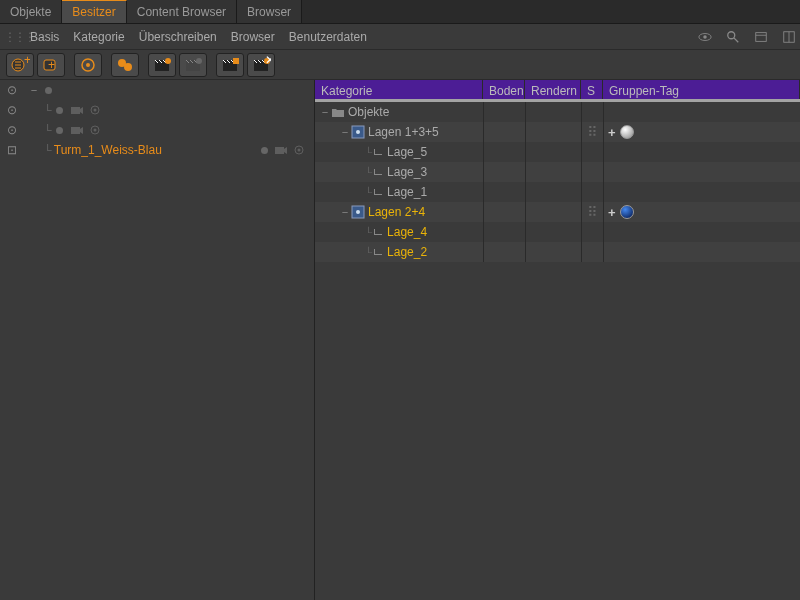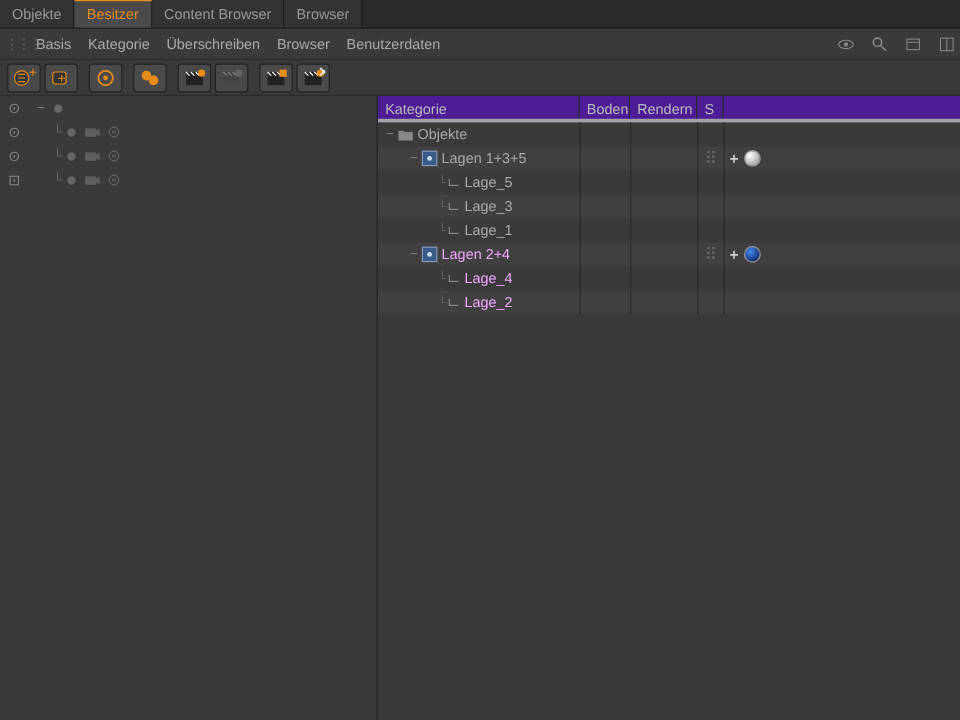--- a/index.html
+++ b/index.html
@@ -38,21 +38,21 @@
 .c4{width:22px;border-left:1px solid #2a2a2a;height:100%;display:flex;align-items:center;justify-content:center}
 .c5{flex:1;border-left:1px solid #2a2a2a;height:100%;display:flex;align-items:center;padding-left:4px;gap:2px}
 .foldico{width:14px;height:12px}
 .layerico{width:14px;height:14px;display:inline-flex;align-items:center;justify-content:center}
 .sphere{width:14px;height:14px;border-radius:50%;border:1px solid #999}
 .sphere.wh{background:radial-gradient(circle at 35% 30%,#fff,#888)}
 .sphere.bl{background:radial-gradient(circle at 35% 30%,#48e,#014)}
 .plus{color:#ccc;cursor:pointer;font-weight:bold;margin-right:2px;font-size:13px}
 .dots2{color:#666;line-height:5px;font-size:14px}
 .lname{padding-left:3px;cursor:pointer}
-.lname.sel{color:#f0abfc}
+.lname.sel{color:#eab308}
 .branch{color:#666;font-size:10px;padding:0 2px}
 .sublayer{display:inline-flex;align-items:center}
 .sublayer .bar{display:inline-block;width:8px;height:6px;border:1px solid #888;border-top:none;border-right:none;margin-right:2px}
 </style>
 </head>
 <body>
 
 <div class="tabs">
   <div class="tab">Objekte</div>
   <div class="tab active">Besitzer</div>
@@ -191,20 +191,21 @@
             <circle cx="7" cy="6" r="4" fill="none" stroke="#777"></circle>
             <circle cx="7" cy="6" r="1.5" fill="#777"></circle>
           </svg>
         </span>
       <span style="width:6px"></span>
     </div>
     <div class="treerow">
       <span class="vis">⊡</span>
       <span style="width:24px"></span>
       <span class="hline">└</span>
+      <span class="name sel">Turm_1_Weiss-Blau</span>
       <span class="dot"><span></span></span>
       <span class="icosm">
           <svg width="14" height="12" viewBox="0 0 14 12">
             <rect x="1" y="3" width="9" height="7" fill="#777"></rect>
             <path d="M10 5 L13 3 L13 10 L10 8 Z" fill="#777"></path>
           </svg>
         </span>
       <span class="icosm">
           <svg width="14" height="12" viewBox="0 0 14 12">
             <circle cx="7" cy="6" r="4" fill="none" stroke="#777"></circle>
@@ -214,20 +215,21 @@
       <span style="width:6px"></span>
     </div>
   </div>
 
   <div class="rightpane">
     <div class="thead">
       <div class="th" style="width:168px">Kategorie</div>
       <div class="th" style="width:42px">Boden</div>
       <div class="th" style="width:56px">Rendern</div>
       <div class="th" style="width:22px">S</div>
+      <div class="th" style="flex:1">Gruppen-Tag</div>
     </div>
 
     <div class="trow">
       <div class="c1">
           <span class="expand">−</span>
         <svg class="foldico" viewBox="0 0 14 12">
             <path d="M1 3 L5 3 L6 4 L13 4 L13 11 L1 11 Z" fill="#888"></path>
           </svg>
         <span class="lname">Objekte</span>
         </div>

